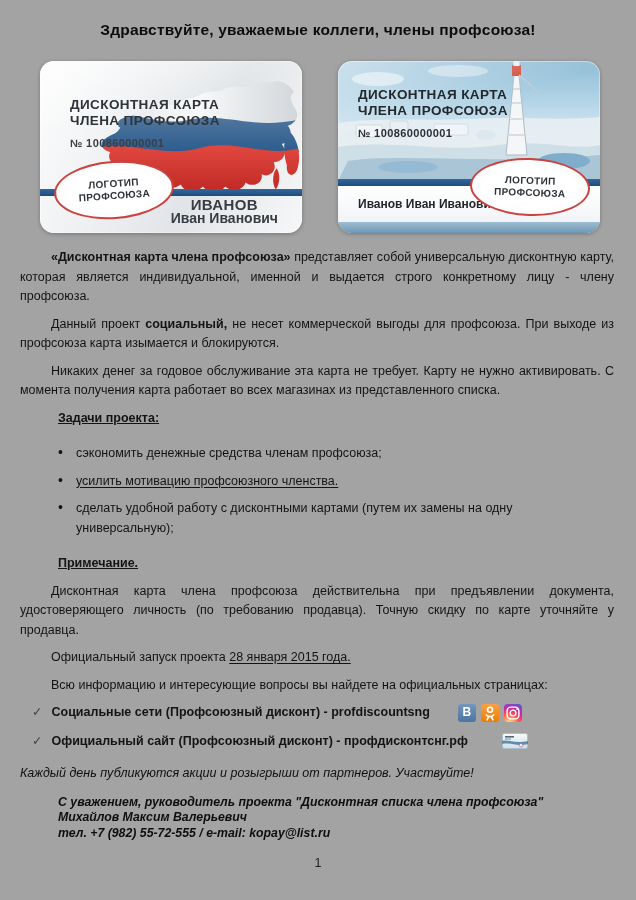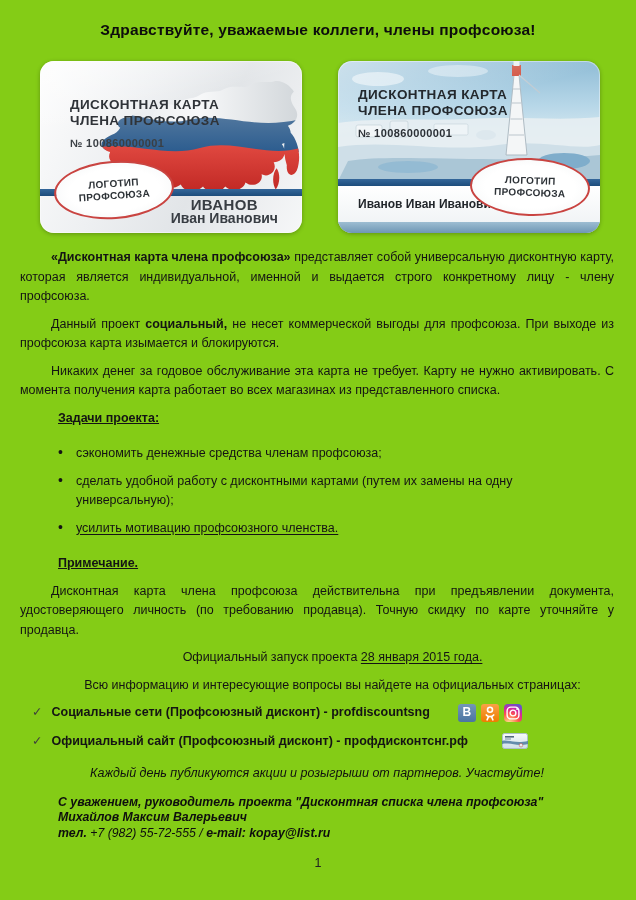--- a/index.html
+++ b/index.html
@@ -1,17 +1,17 @@
 <!DOCTYPE html>
 <html><head>
 <meta charset="utf-8">
 <style>
   html,body { margin:0; padding:0; background:#ffffff; }
   .page {
-    position:relative; width:636px; height:900px; background:#84cc16;
+    position:relative; width:636px; height:900px; background:#a3a3a3;
     font-family:"Liberation Sans", sans-serif; color:#141414; overflow:hidden;
   }
   .doc-title {
     margin:0; padding-top:21px; text-align:center;
     font-size:15.5px; font-weight:bold; letter-spacing:.2px; color:#0d0d0d;
   }
   
   .cards-row { display:flex; justify-content:space-between; padding:0 36px 0 40px; margin-top:22px; }
   .card {
     position:relative; width:262px; height:172px; border-radius:14px; overflow:hidden;
@@ -48,41 +48,41 @@
   .card-back { background:linear-gradient(180deg,#8fbcd6 0%,#b7d7e8 26%,#dcebf2 46%,#e9f0f3 60%,#cfdfe9 78%,#a9c7d9 100%); }
   .photo-svg { position:absolute; left:0; top:0; width:262px; height:120px; }
   .name-strip {
     position:absolute; left:0; right:0; top:125px; height:36px; z-index:4;
     background:linear-gradient(#ffffff,#f1f4f6); display:flex; align-items:center; padding-left:20px;
     font-weight:bold; font-size:12px; color:#22262b;
   }
   .bottom-strip { position:absolute; left:0; right:0; top:161px; bottom:0; background:linear-gradient(#9dbdd2,#6f97b4); z-index:3; }
   
   .content { padding:0 22px 0 20px; margin-top:15px; font-size:12.5px; line-height:19.5px; color:#141414; }
-  .para { margin:0 0 8px; text-indent:31px;text-align:center; }
+  .para { margin:0 0 8px; text-indent:31px; }
   .j { text-align:justify;margin-top:8px; }
   .sub-heading { margin:0 0 8px 38px; font-weight:bold;text-decoration:underline; }
   .bullets { list-style:none; margin:16px; padding:0; }
   .bullets li { position:relative; padding-left:40px; margin-bottom:8px; }
   .bullets li::before { content:"\2022"; position:absolute; left:22px; top:-1px; font-size:14px; }
   .bullets .line { display:block; }
   .u { text-decoration:underline; text-underline-offset:2px; }
   .check-row { display:flex; align-items:center; margin:0 0 9px 12px; }
   .check-glyph { color:#3d3d3d; margin-right:9px; font-size:12.5px; }
   .check-label { font-weight:bold; }
   .social-icons { display:flex; gap:5px; margin-left:28px; }
   .s-icon { width:18px; height:18px; border-radius:3px; display:flex; align-items:center; justify-content:center; flex:0 0 auto; }
   .vk { background:linear-gradient(#7396b9,#4b75a2); color:#fff; font-weight:bold; font-size:12px; font-family:"Liberation Sans",sans-serif; }
   .ok { background:linear-gradient(#f9a147,#ee7d00); }
   .ig { background:radial-gradient(circle at 28% 110%, #fdf497 0%, #fd5949 42%, #d6249f 64%, #4f5bd5 94%); border-radius:4px; }
   .site-thumb { margin-left:34px; line-height:0; }
-  .promo { text-align:center; font-style:italic; margin:13px 0 11px; font-size:12.5px; color:#101010; }
+  .promo { font-style:italic; margin:13px 0 11px; font-size:12.5px; color:#101010; }
   .signature { margin:8px 0 0 38px; font-style:italic; font-weight:bold; font-size:12.3px; line-height:15.5px; color:#0e0e0e; }
   .signature .line { display:block; }
-  .reg { font-weight:normal;text-align:right; }
+  .reg { font-weight:bold;text-align:right; }
   .page-number { position:absolute; bottom:30px; left:0; width:100%; text-align:center; font-size:12.5px; color:#222; }
 </style>
 </head>
 <body>
 
 <div class="page">
 
   <h1 class="doc-title">Здравствуйте, уважаемые коллеги, члены профсоюза!</h1>
 
   <div class="cards-row">
@@ -174,25 +174,25 @@
     <p class="para j"><b>«Дисконтная карта члена профсоюза»</b><span> представляет собой универсальную дисконтную карту, которая является индивидуальной, именной и выдается строго конкретному лицу - члену профсоюза.</span></p>
 
     <p class="para j"><span>Данный проект </span><b>социальный,</b><span> не несет коммерческой выгоды для профсоюза. При выходе из профсоюза карта изымается и блокируются.</span></p>
 
     <p class="para j">Никаких денег за годовое обслуживание эта карта не требует. Карту не нужно активировать. С момента получения карта работает во всех магазинах из представленного списка.</p>
 
     <p class="sub-heading">Задачи проекта:</p>
 
     <ul class="bullets">
       <li><span>сэкономить денежные средства членам профсоюза;</span></li>
+      <li><span class="u">усилить мотивацию профсоюзного членства.</span></li>
       <li>
         <span class="line">сделать удобной работу с дисконтными картами (путем их замены на одну</span>
         <span class="line">универсальную);</span>
       </li>
-      <li><span class="u">усилить мотивацию профсоюзного членства.</span></li>
     </ul>
 
     <p class="sub-heading">Примечание.</p>
 
     <p class="para j">Дисконтная карта члена профсоюза действительна при предъявлении документа, удостоверяющего личность (по требованию продавца). Точную скидку по карте уточняйте у продавца.</p>
 
     <p class="para"><span>Официальный запуск проекта </span><span class="u">28 января 2015 года.</span></p>
 
     <p class="para">Всю информацию и интересующие вопросы вы найдете на официальных страницах:</p>
 

